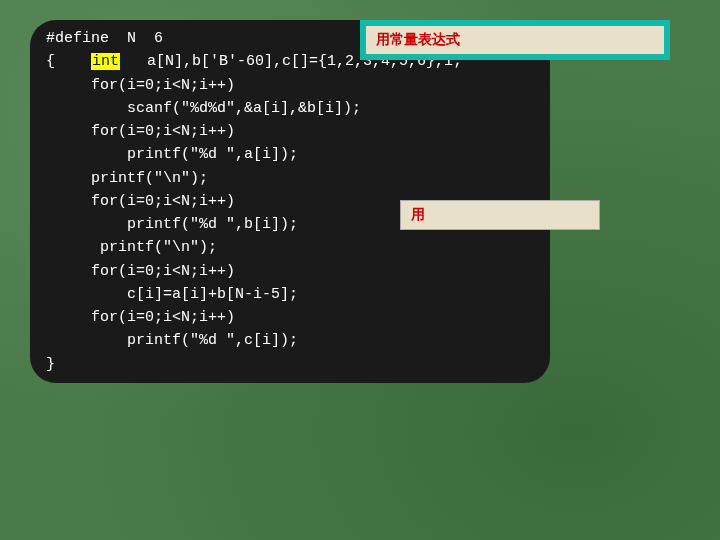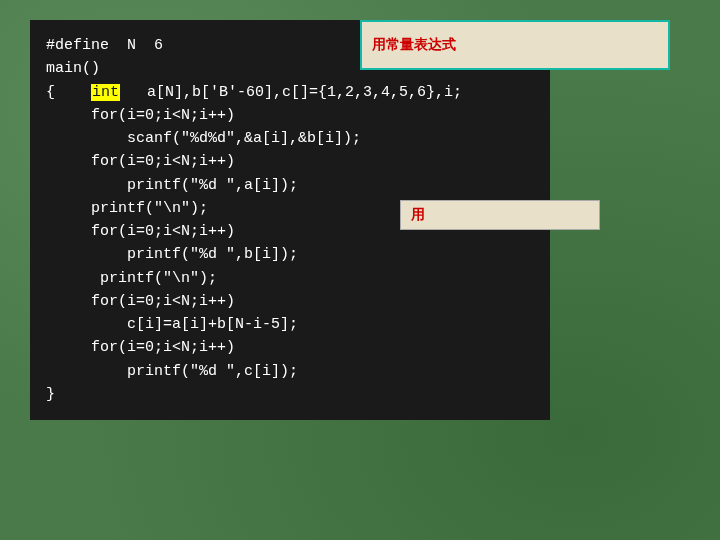--- a/index.html
+++ b/index.html
@@ -20,42 +20,43 @@
         radial-gradient(ellipse at 20% 20%, #5a8a5a 0%, transparent 50%);
     }
 
     .code-panel {
       position: absolute;
       left: 30px;
       top: 20px;
       width: 520px;
       background: #1a1a1a;
       color: #ffffff;
-      padding: 14px 16px;
+      padding: 7px 16px;
       font-size: 15px;
       line-height: 1.55;
       z-index: 10;
+      border-radius: 26px;
     }
 
     .code-line {
       white-space: pre;
       display: block;
     }
     .highlight-box-top {
       position: absolute;
       top: 20px;
       left: 360px;
       width: 310px;
       background: #e8e0c8;
       color: #cc0000;
       font-family: Arial, sans-serif;
       font-size: 14px;
       font-weight: bold;
-      padding: 14px 10px;
-      border: 2px solid #14b8a6;
+      padding: 5px 10px;
+      border: 6px solid #14b8a6;
       z-index: 20;
     }
 
     .highlight-box-mid {
       position: absolute;
       top: 200px;
       left: 400px;
       width: 200px;
       background: #e8e0c8;
       color: #cc0000;
@@ -73,21 +74,20 @@
       padding: 0 1px;
     }
   </style>
 </head>
 <body>
 
 <div class="bg-texture"></div>
 
 <div class="code-panel">
   <span class="code-line">#define  N  6</span>
-  <span class="code-line">main()</span>
   <span class="code-line">{    <span class="int-highlight">int</span>   a[N],b['B'-60],c[]={1,2,3,4,5,6},i;</span>
   <span class="code-line">     for(i=0;i&lt;N;i++)</span>
   <span class="code-line">         scanf("%d%d",&amp;a[i],&amp;b[i]);</span>
   <span class="code-line">     for(i=0;i&lt;N;i++)</span>
   <span class="code-line">         printf("%d ",a[i]);</span>
   <span class="code-line">     printf("\n");</span>
   <span class="code-line">     for(i=0;i&lt;N;i++)</span>
   <span class="code-line">         printf("%d ",b[i]);</span>
   <span class="code-line">      printf("\n");</span>
   <span class="code-line">     for(i=0;i&lt;N;i++)</span>

